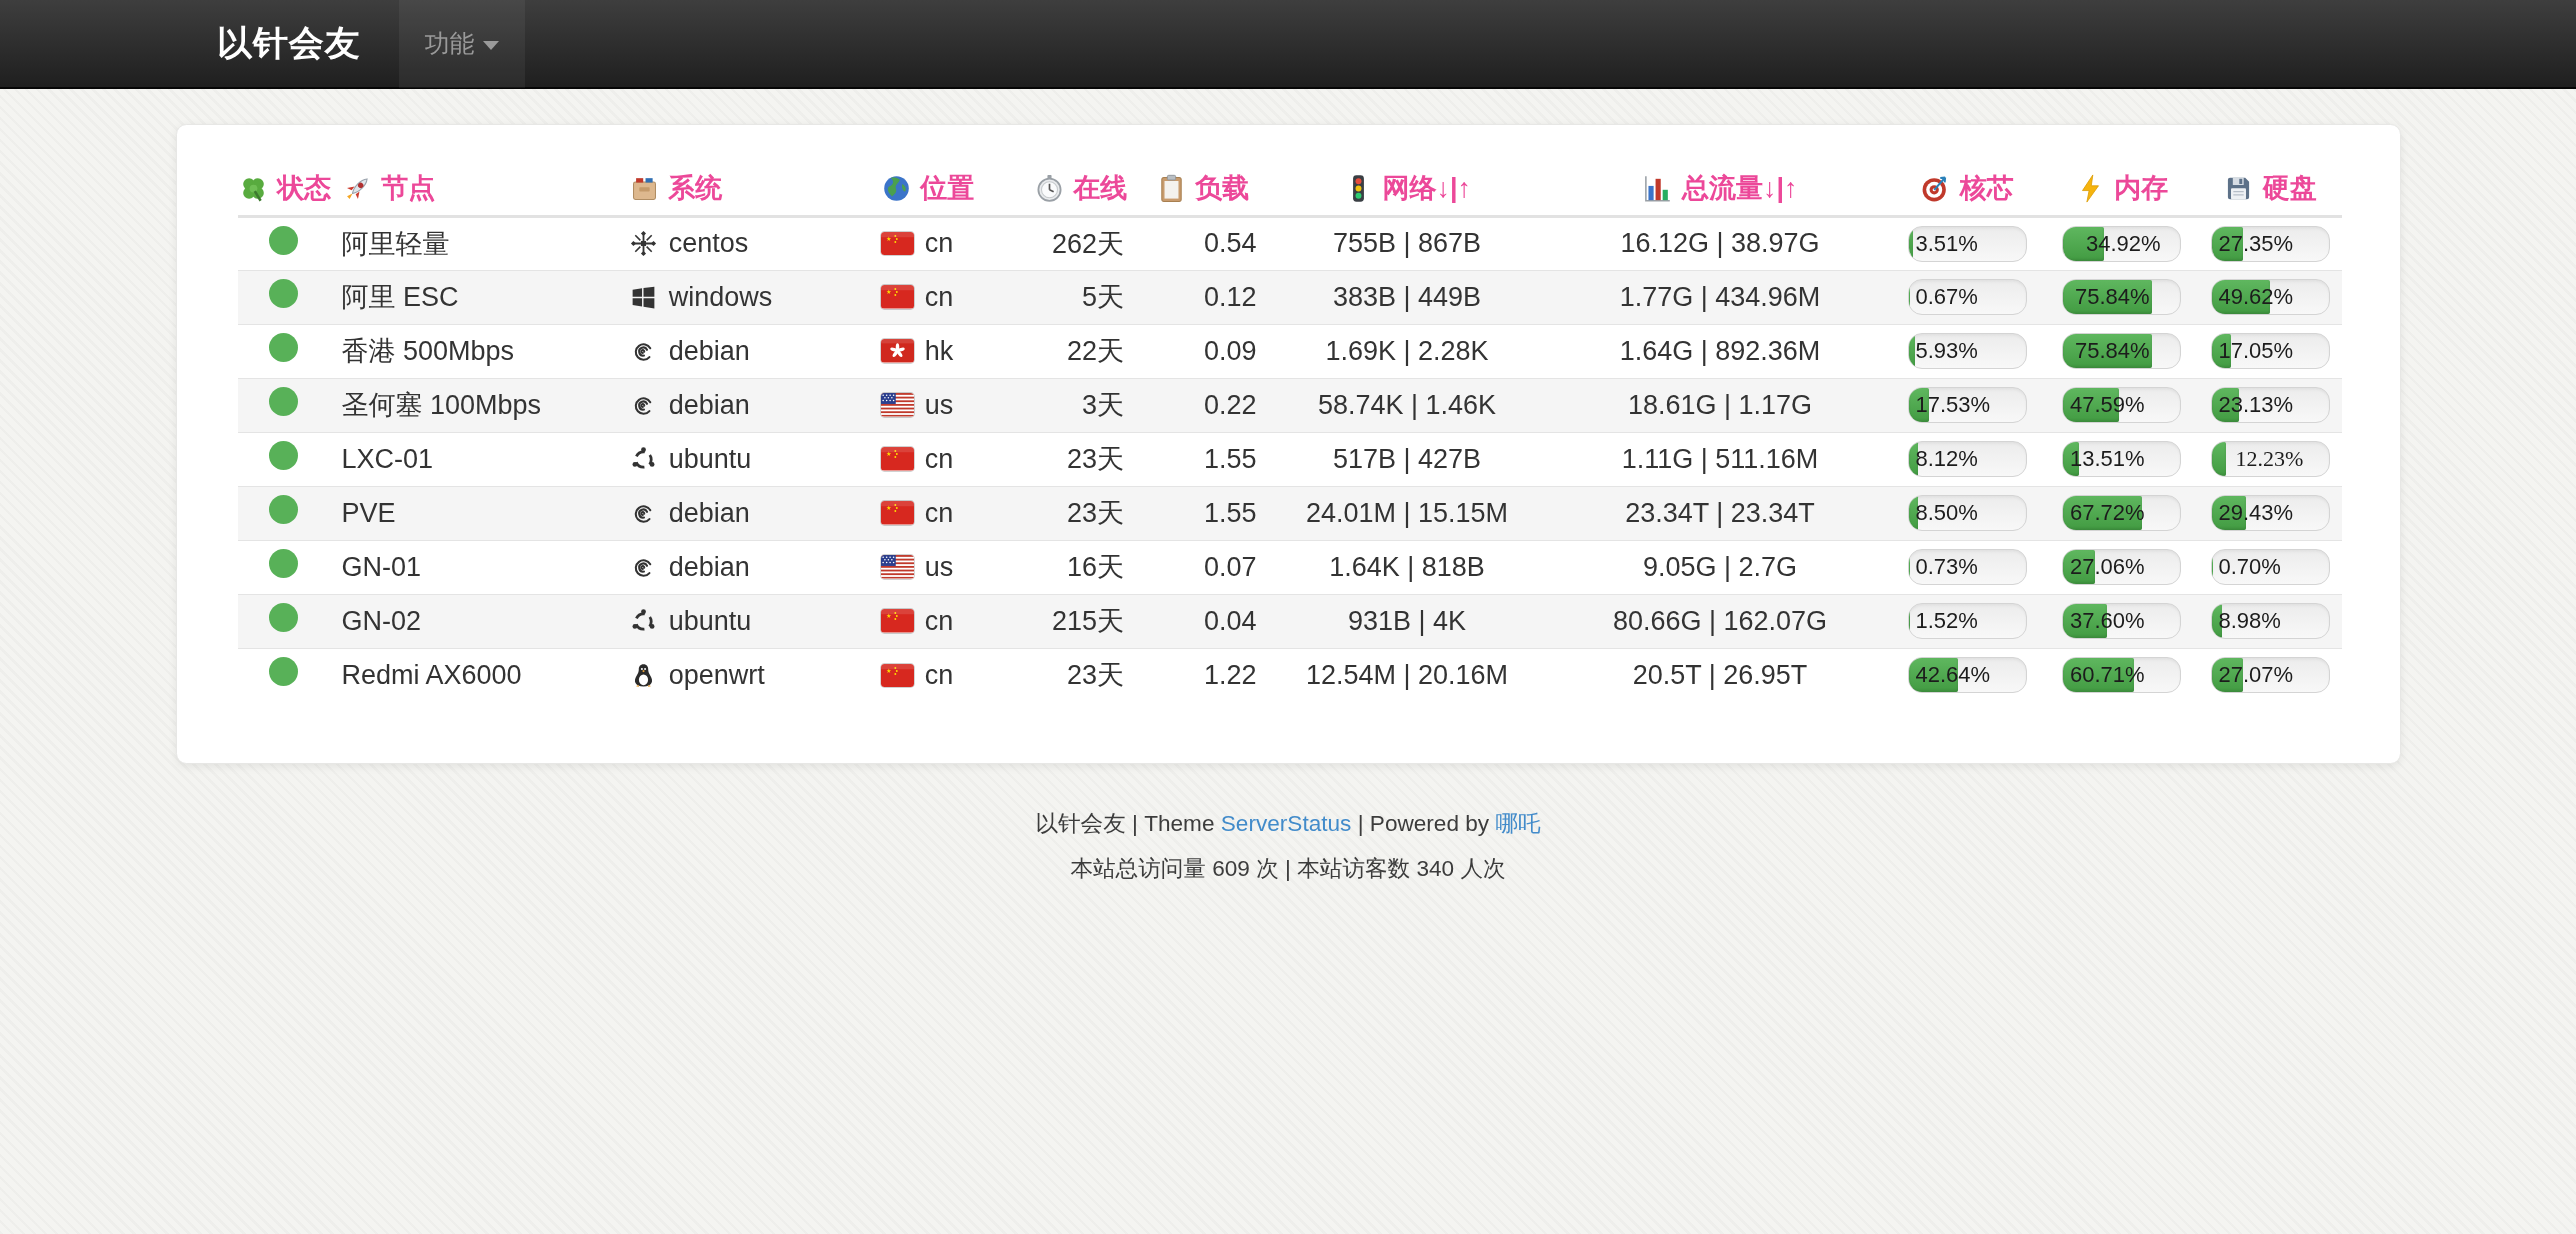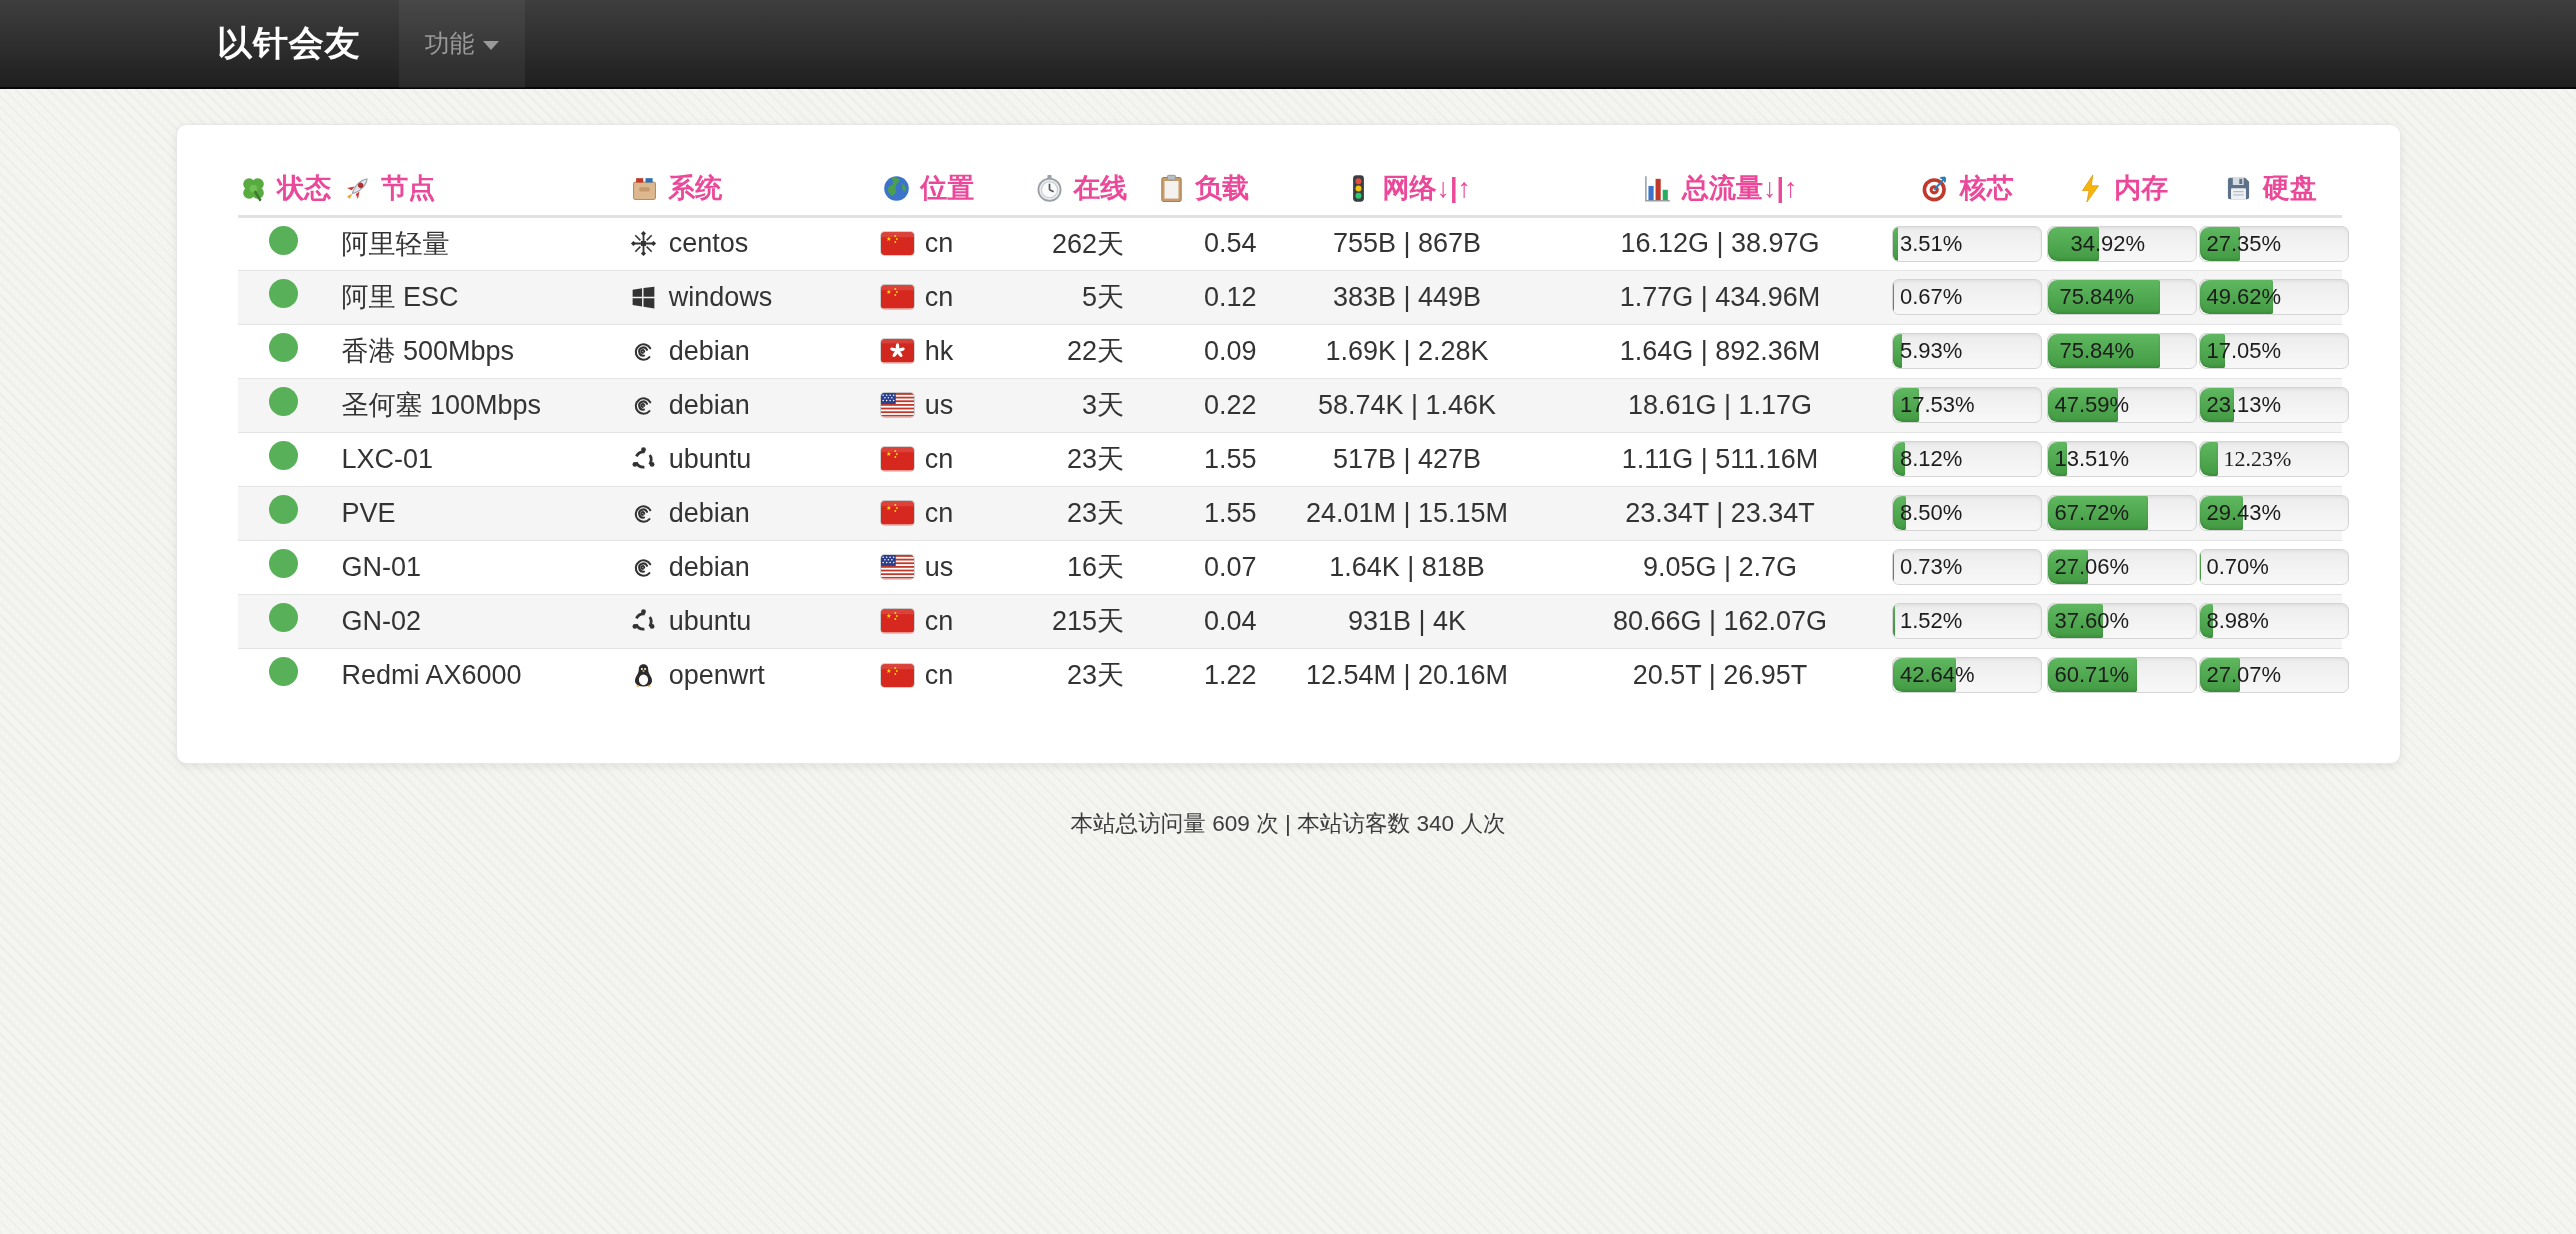--- a/index.html
+++ b/index.html
@@ -58,23 +58,23 @@
   
   .dot { width:29px; height:29px; border-radius:50%; background:#58b158; display:inline-block; margin-left:31px; }
   
   .oswrap { display:flex; align-items:center; gap:11.3px; }
   .osicon svg { width:29px; height:29px; display:block; }
   .flagwrap { display:flex; align-items:center; gap:11.3px; }
   .flag { width:33px; height:23.5px; border-radius:3.5px; overflow:hidden; box-shadow:0 0 0 0.9px rgba(0,0,0,0.18); display:inline-block; }
   .flag svg { width:100%; height:100%; display:block; }
   
   .progress {
-    position:relative; width:150px; height:36px; margin:0 auto;
+    position:relative; width:119px; height:36px; margin:0 auto;
     background:linear-gradient(#ececec,#f8f8f8);
-    border:0.9px solid #d4d4d4; border-radius:7px;
+    border:0.9px solid #d4d4d4; border-radius:14px;
     box-shadow:inset 0 1.7px 2.6px rgba(0,0,0,0.05);
     overflow:hidden;
   }
   .fill {
     position:absolute; left:0; top:0; height:100%;
     background:linear-gradient(#5fb75f,#429b42);
     border-radius:9.6px 1.7px 1.7px 9.6px;
     box-shadow:inset 0 -1.7px 2.6px rgba(0,0,0,0.12);
   }
   .plabel {
@@ -802,15 +802,16 @@
               <div class="fill" style="width: 27.07%;"></div>
               <span class="plabel" style="left: 7px;">27.07%</span>
             </div>
           </td>
   </tr>
 </tbody>
   </table>
 </div>
 
 <div class="footer">
+  <div class="row1"><span>以针会友 | Theme </span><a>ServerStatus</a><span> | Powered by </span><a>哪吒</a></div>
   <div class="row2">本站总访问量 609 次 | 本站访客数 340 人次</div>
 </div>
 
 
 </body></html>

